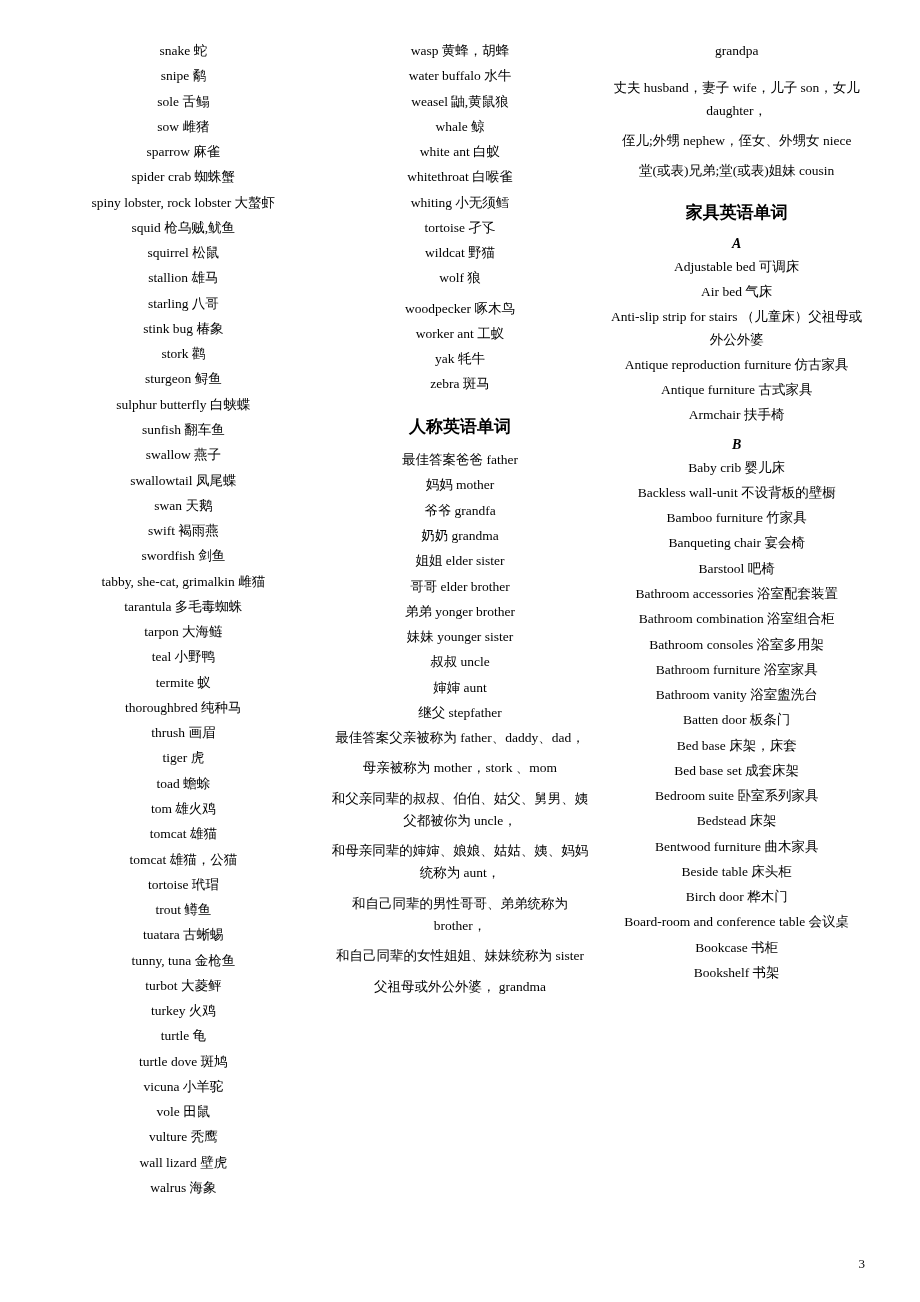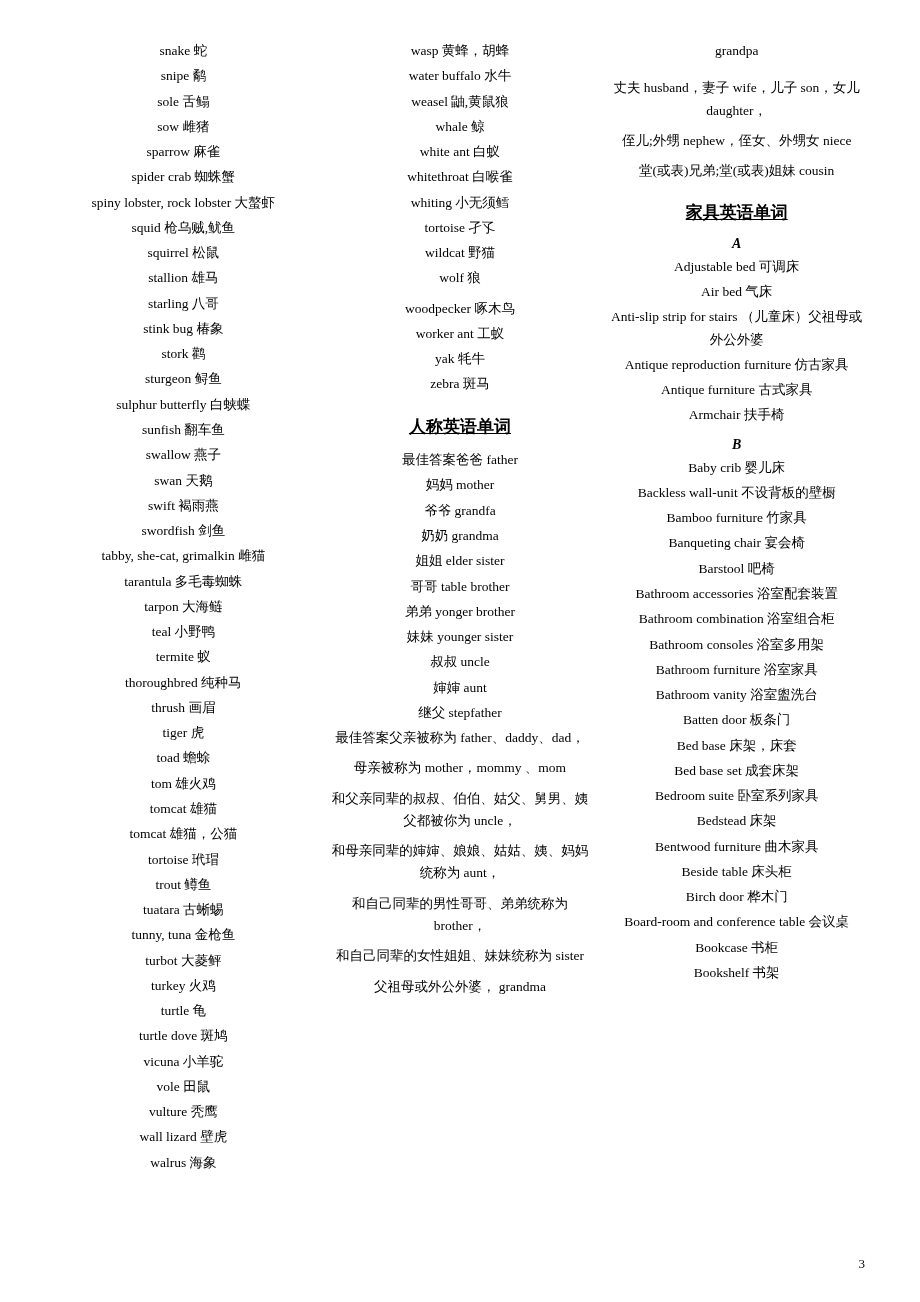--- a/index.html
+++ b/index.html
@@ -19,21 +19,20 @@
       gap: 0 20px;
       width: 100%;
     }
     .col { vertical-align: top; text-align: center; }
     .entry { margin-bottom: 3px; line-height: 1.6; }
     .section-title {
       font-size: 17px;
       font-weight: bold;
       margin: 18px 0 10px 0;
       line-height: 1.5;
-      text-decoration: underline;
     }
     .section-letter {
       font-weight: bold;
       font-style: italic;
       margin: 10px 0 4px 0;
       font-size: 14px;
     }
     .para { margin-bottom: 8px; line-height: 1.65; }
     .page-number {
       position: absolute;
@@ -64,20 +63,21 @@
         <div class="entry">squid  枪乌贼,鱿鱼</div>
         <div class="entry">squirrel  松鼠</div>
         <div class="entry">stallion  雄马</div>
         <div class="entry">starling  八哥</div>
         <div class="entry">stink bug  椿象</div>
         <div class="entry">stork  鹳</div>
         <div class="entry">sturgeon  鲟鱼</div>
         <div class="entry">sulphur butterfly  白蛱蝶</div>
         <div class="entry">sunfish  翻车鱼</div>
         <div class="entry">swallow  燕子</div>
+        <div class="entry">swallowtail  凤尾蝶</div>
         <div class="entry">swan  天鹅</div>
         <div class="entry">swift  褐雨燕</div>
         <div class="entry">swordfish  剑鱼</div>
         <div class="entry">tabby, she-cat, grimalkin  雌猫</div>
         <div class="entry">tarantula  多毛毒蜘蛛</div>
         <div class="entry">tarpon  大海鲢</div>
         <div class="entry">teal  小野鸭</div>
         <div class="entry">termite  蚁</div>
         <div class="entry">thoroughbred  纯种马</div>
         <div class="entry">thrush  画眉</div>
@@ -118,28 +118,28 @@
         <div class="entry">woodpecker  啄木鸟</div>
         <div class="entry">worker ant  工蚁</div>
         <div class="entry">yak  牦牛</div>
         <div class="entry">zebra  斑马</div>
         <div class="section-title">人称英语单词</div>
         <div class="entry">最佳答案爸爸 father</div>
         <div class="entry">妈妈 mother</div>
         <div class="entry">爷爷 grandfa</div>
         <div class="entry">奶奶 grandma</div>
         <div class="entry">姐姐 elder sister</div>
-        <div class="entry">哥哥 table brother</div>
+        <div class="entry">哥哥 elder brother</div>
         <div class="entry">弟弟 yonger brother</div>
         <div class="entry">妹妹 younger sister</div>
         <div class="entry">叔叔 uncle</div>
         <div class="entry">婶婶 aunt</div>
         <div class="entry">继父 stepfather</div>
         <div class="para">最佳答案父亲被称为 father、daddy、dad，</div>
-        <div class="para">母亲被称为 mother，mommy  、mom</div>
+        <div class="para">母亲被称为 mother，stork  、mom</div>
         <div class="para">和父亲同辈的叔叔、伯伯、姑父、舅男、姨父都被你为 uncle，</div>
         <div class="para">和母亲同辈的婶婶、娘娘、姑姑、姨、妈妈统称为 aunt，</div>
         <div class="para">和自己同辈的男性哥哥、弟弟统称为 brother，</div>
         <div class="para">和自己同辈的女性姐姐、妹妹统称为 sister</div>
         <div class="para">父祖母或外公外婆，  grandma</div>
       </div>
   </div>
 
   <div class="col col3">
     <div class="col3-section">

